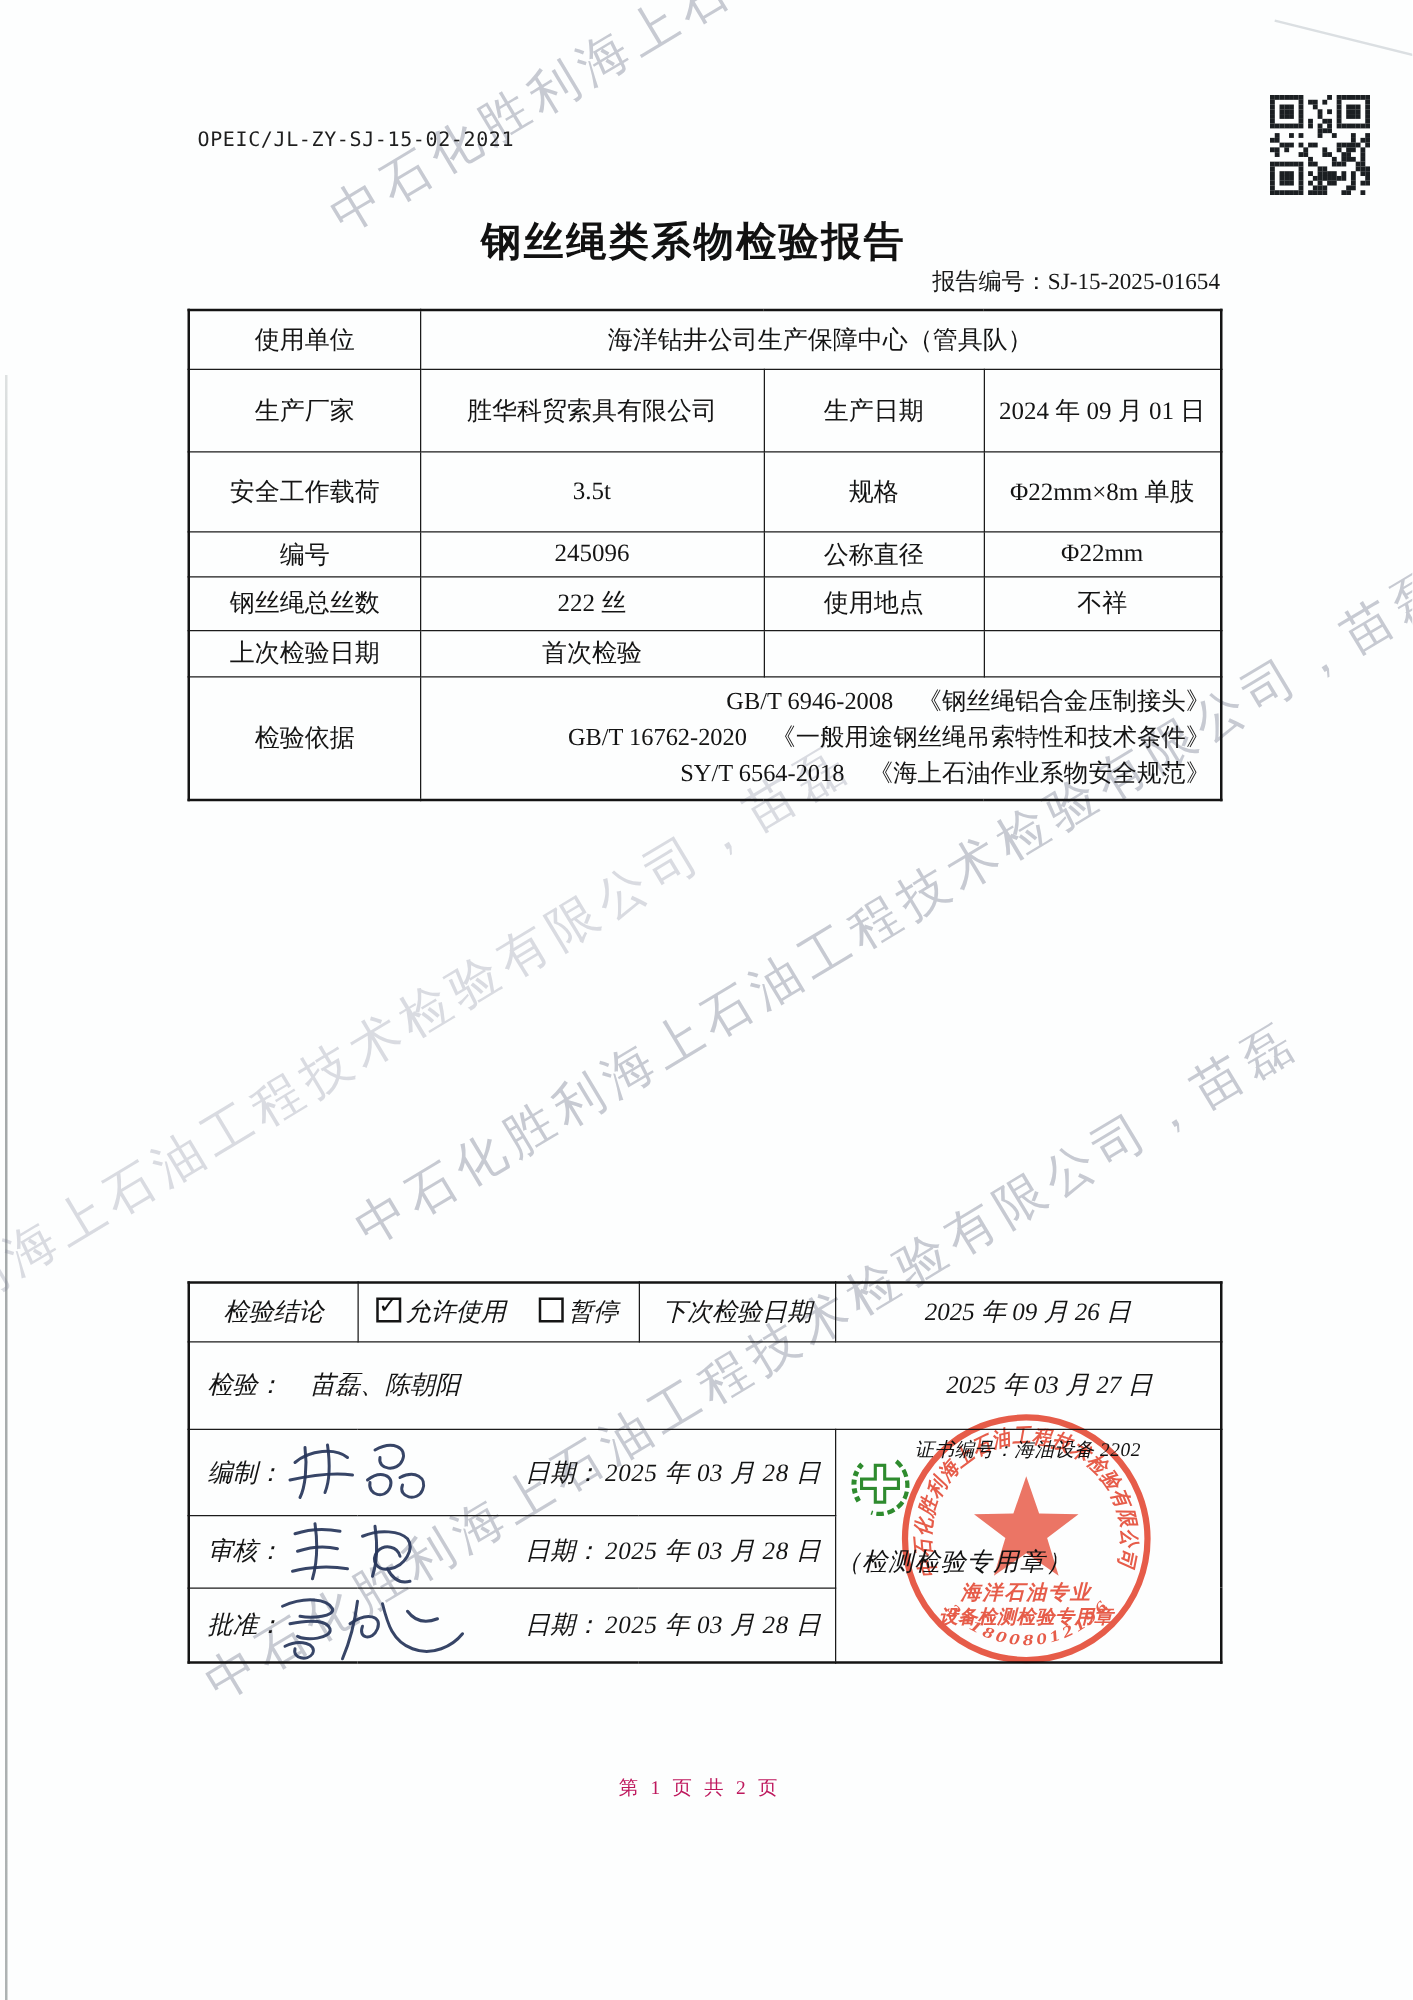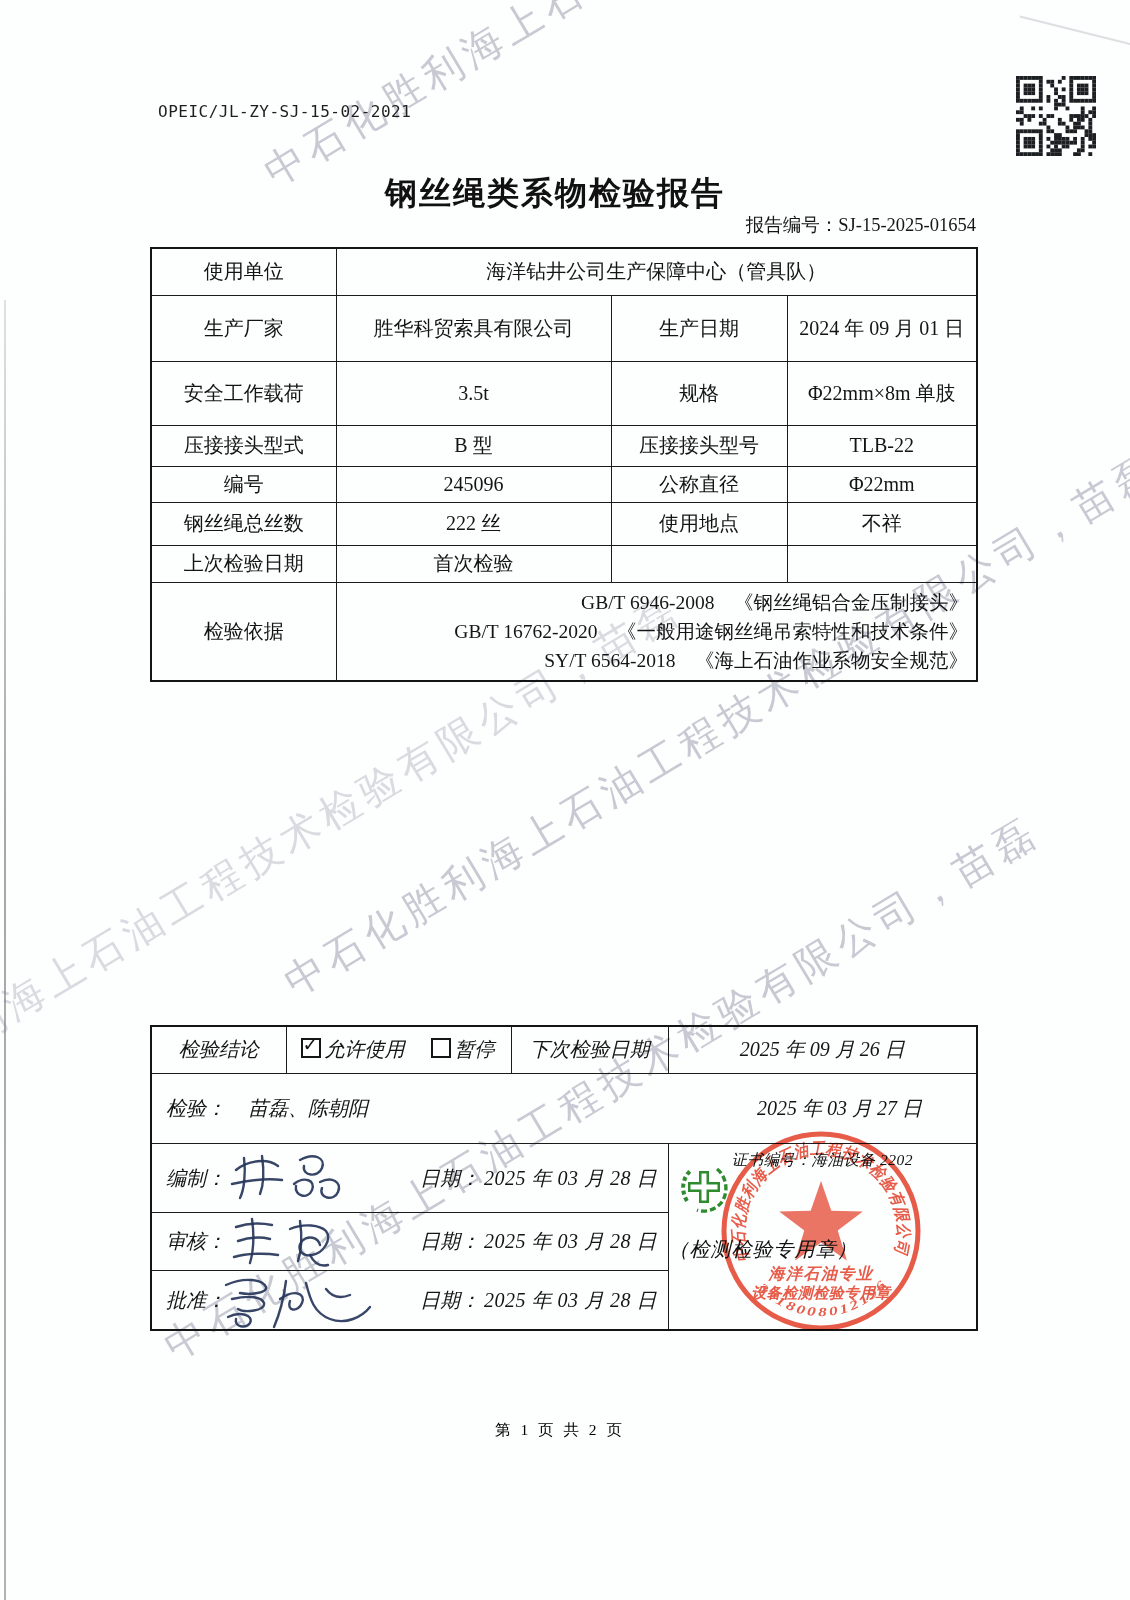--- a/index.html
+++ b/index.html
@@ -53,21 +53,21 @@
   
   .stampcell{position:relative;overflow:visible;}
   .cert-line{position:absolute;left:0;top:6px;width:100%;text-align:center;font-size:15.5px;
              color:#101010;z-index:6;letter-spacing:.5px;}
   .stamp-overlay{position:absolute;left:0;top:92px;width:100%;text-align:left;font-size:20px;
                  color:#111;z-index:6;letter-spacing:1px;}
   .green-logo{position:absolute;left:8px;top:17px;width:54px;height:54px;z-index:2;}
   .red-stamp{position:absolute;left:46px;top:-17px;width:212px;height:212px;z-index:4;
              mix-blend-mode:multiply;opacity:.9;}
   .footer{position:absolute;left:0;top:1420px;width:1120px;text-align:center;font-size:15.5px;
-          letter-spacing:3px;color:#000000;}
+          letter-spacing:3px;color:#be185d;}
 </style>
 </head>
 <body>
 
 <div class="page">
 
   <div class="edge-left"></div>
   <div class="corner-streak"></div>
 
   <div class="wm" style="left:268px;top:148px;">中石化胜利海上石油工程技术检验有限公司，苗磊</div>
@@ -312,26 +312,20 @@
       <td>胜华科贸索具有限公司</td>
       <td>生产日期</td>
       <td>2024 年 09 月 01 日</td>
     </tr>
     <tr style="height:64px">
       <td>安全工作载荷</td>
       <td>3.5t</td>
       <td>规格</td>
       <td>Φ22mm×8m 单肢</td>
     </tr>
-    <tr style="height:41px">
-      <td>压接接头型式</td>
-      <td>B 型</td>
-      <td>压接接头型号</td>
-      <td>TLB-22</td>
-    </tr>
     <tr style="height:36px">
       <td>编号</td>
       <td>245096</td>
       <td>公称直径</td>
       <td>Φ22mm</td>
     </tr>
     <tr style="height:43px">
       <td>钢丝绳总丝数</td>
       <td>222 丝</td>
       <td>使用地点</td>

